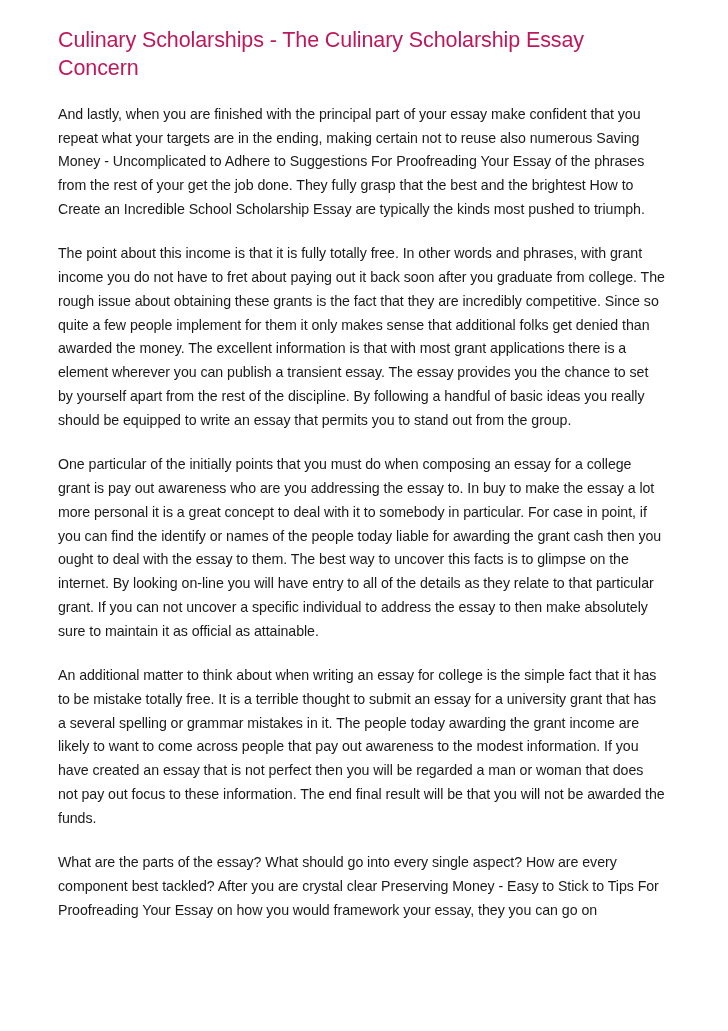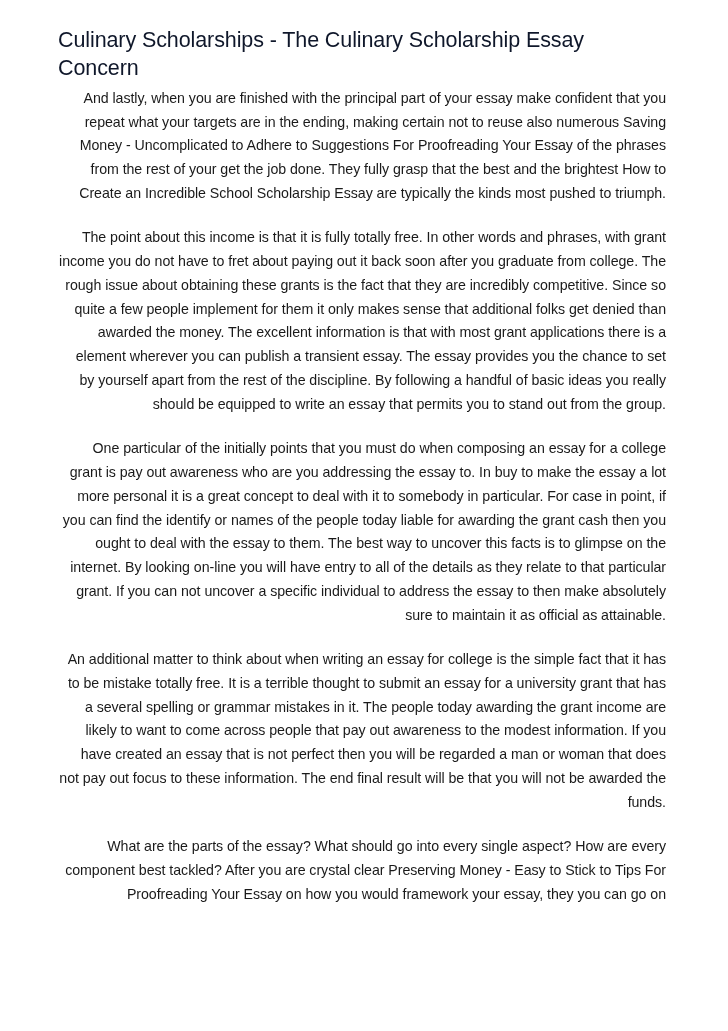--- a/index.html
+++ b/index.html
@@ -18,30 +18,30 @@
     width: 728px;
     height: 1031px;
     box-sizing: border-box;
     padding: 26px 62px 0 58px;
     background: #ffffff;
   }
   .doc-title {
     font-size: 21.5px;
     line-height: 1.32;
     font-weight: normal;
-    color: #0f172a;
-    margin: 0 0 4px 0;
+    color: #be185d;
+    margin: 0 0 20px 0;
     letter-spacing: -0.1px;
   }
   .paragraph {
     font-size: 14.2px;
     line-height: 1.68;
     color: #1a1a1a;
     margin: 0 0 20px 0;
-    text-align: right;
+    text-align: left;
     letter-spacing: -0.05px;
   }
   .paragraph:last-child {
     margin-bottom: 8px;
   }
 </style>
 </head>
 <body>
 
 <div class="page">

